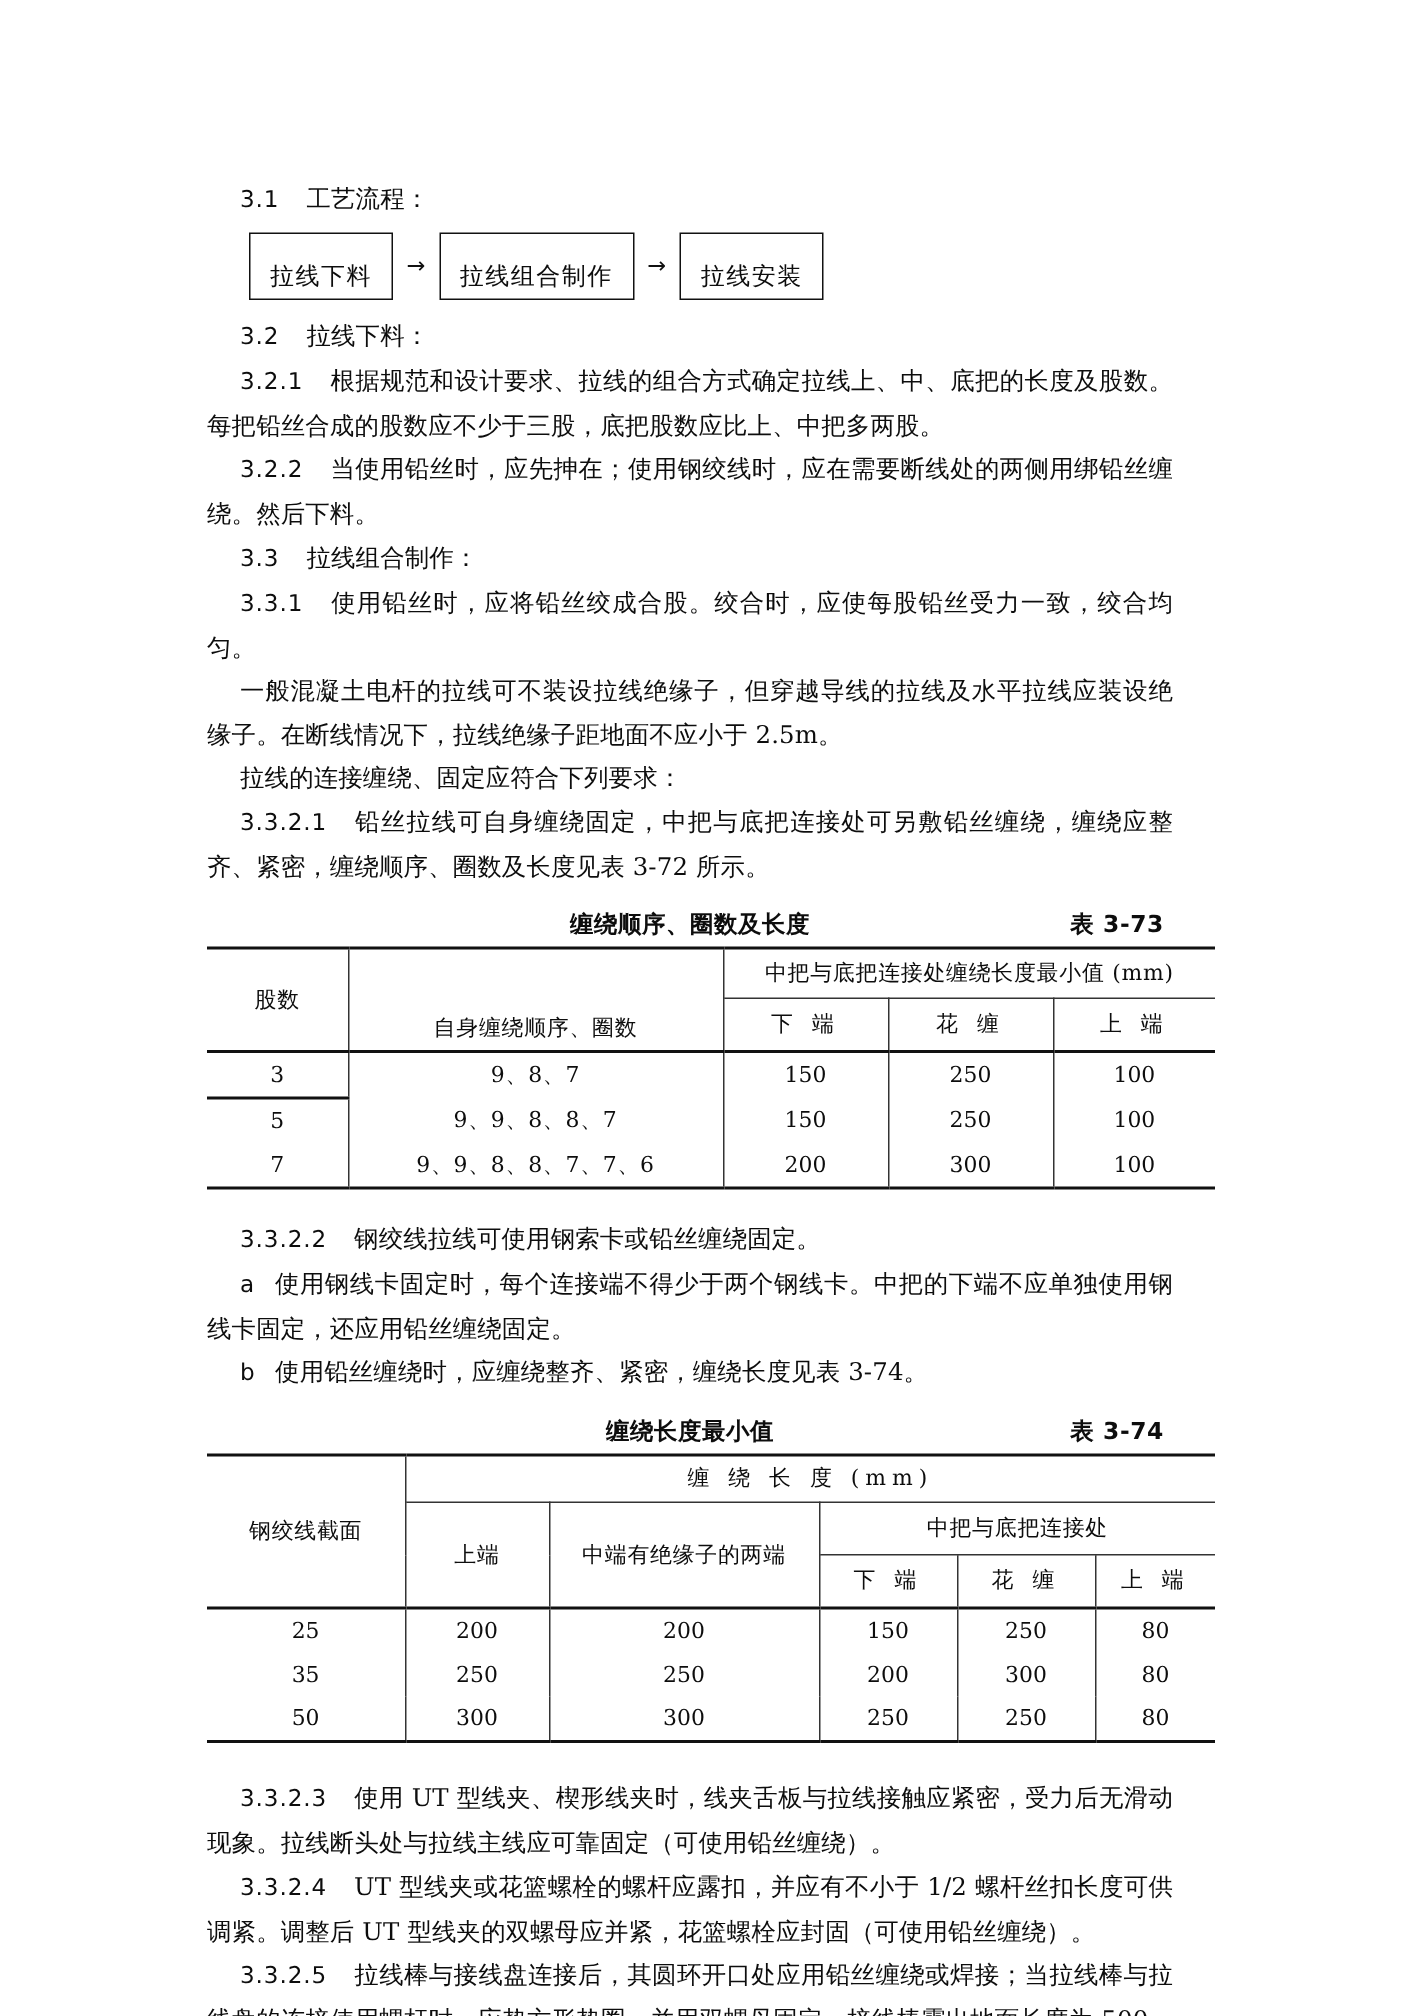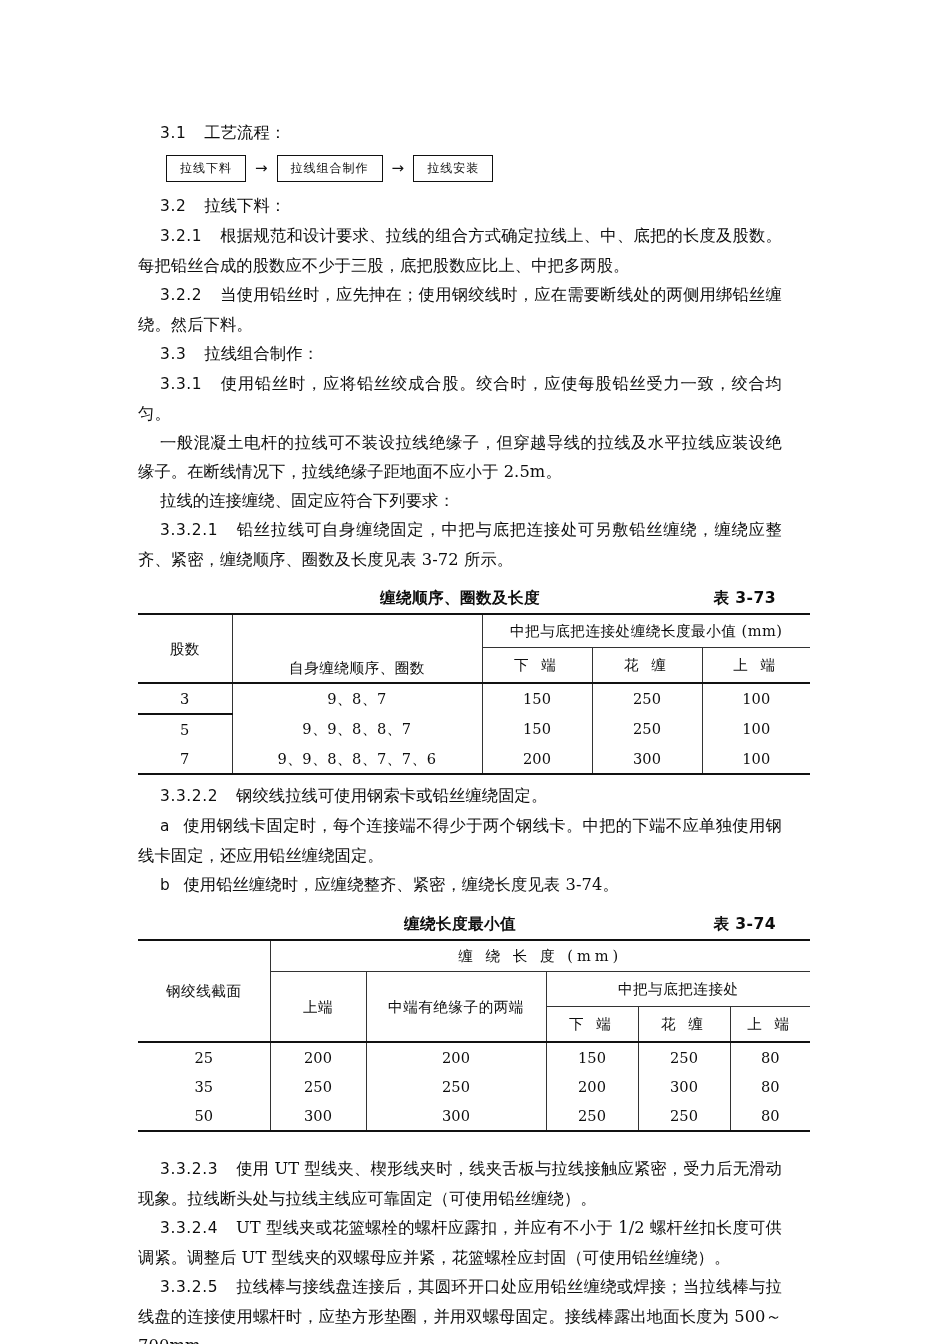--- a/index.html
+++ b/index.html
@@ -45,23 +45,23 @@
   .sp-md { display: inline-block; width: 18px; }
 
   
   .flow {
     display: flex;
     align-items: center;
     margin: 7px 0 9px 28px;
   }
   .flow-box {
     border: 1.6px solid #111;
-    font-size: 12px;
+    font-size: 16px;
     line-height: 1;
-    padding: 6px 13px 7px 13px;
+    padding: 20px 13px 7px 13px;
     white-space: nowrap;
     letter-spacing: 1px;
     text-align: center;
   }
   .flow-arrow {
     font-family: "DejaVu Sans", "Liberation Sans", sans-serif;
     font-size: 15px;
     padding: 0 9px;
     line-height: 1;
     color: #111;
@@ -211,21 +211,21 @@
       <tr class="data-row">
         <td class="vline-r rule-bottom">7</td>
         <td class="cell-left vline-r rule-bottom">9、9、8、8、7、7、6</td>
         <td class="vline-r rule-bottom">200</td>
         <td class="vline-r rule-bottom">300</td>
         <td class="rule-bottom">100</td>
       </tr>
     </tbody>
   </table>
 
-  <p class="para indent1" style="margin-top:6px;">
+  <p class="para indent1" style="margin-top:18px;">
     <span class="num">3.3.2.2</span><span class="sp-md"></span><span>钢绞线拉线可使用钢索卡或铅丝缠绕固定。</span>
   </p>
 
   <p class="para indent1">
     <span class="num">a</span><span class="sp-sm"></span><span>使用钢线卡固定时，每个连接端不得少于两个钢线卡。中把的下端不应单独使用钢线卡固定，还应用铅丝缠绕固定。</span>
   </p>
 
   <p class="para indent1">
     <span class="num">b</span><span class="sp-sm"></span><span>使用铅丝缠绕时，应缠绕整齐、紧密，缠绕长度见表 3-74。</span>
   </p>

